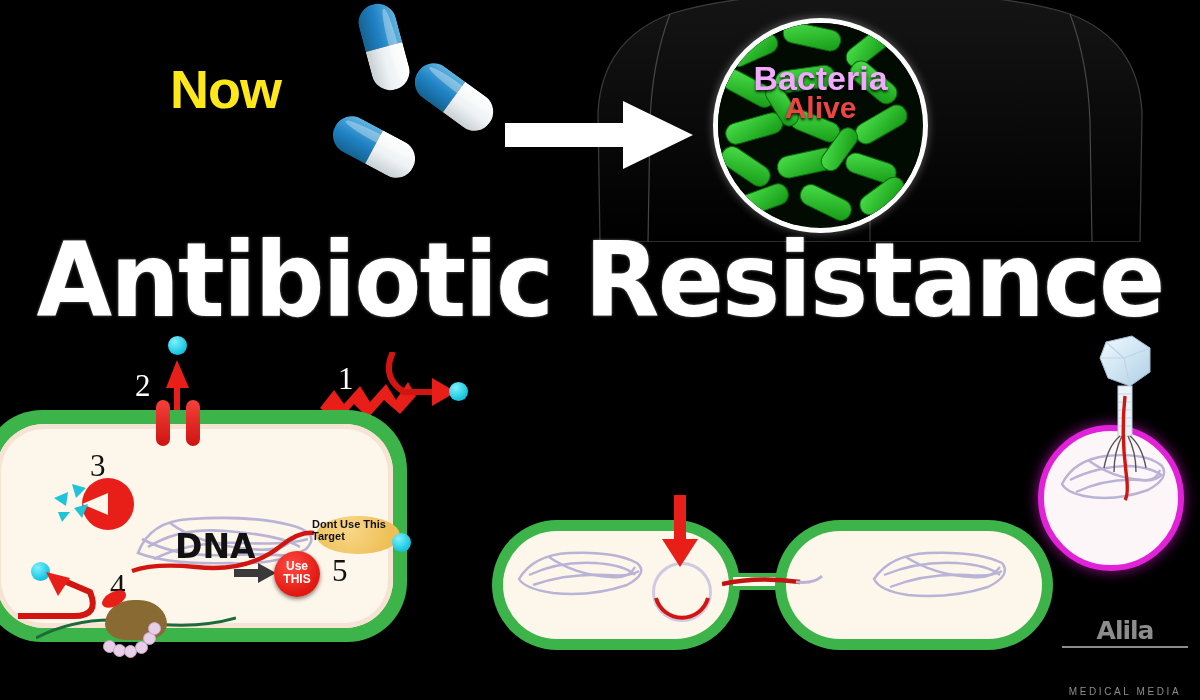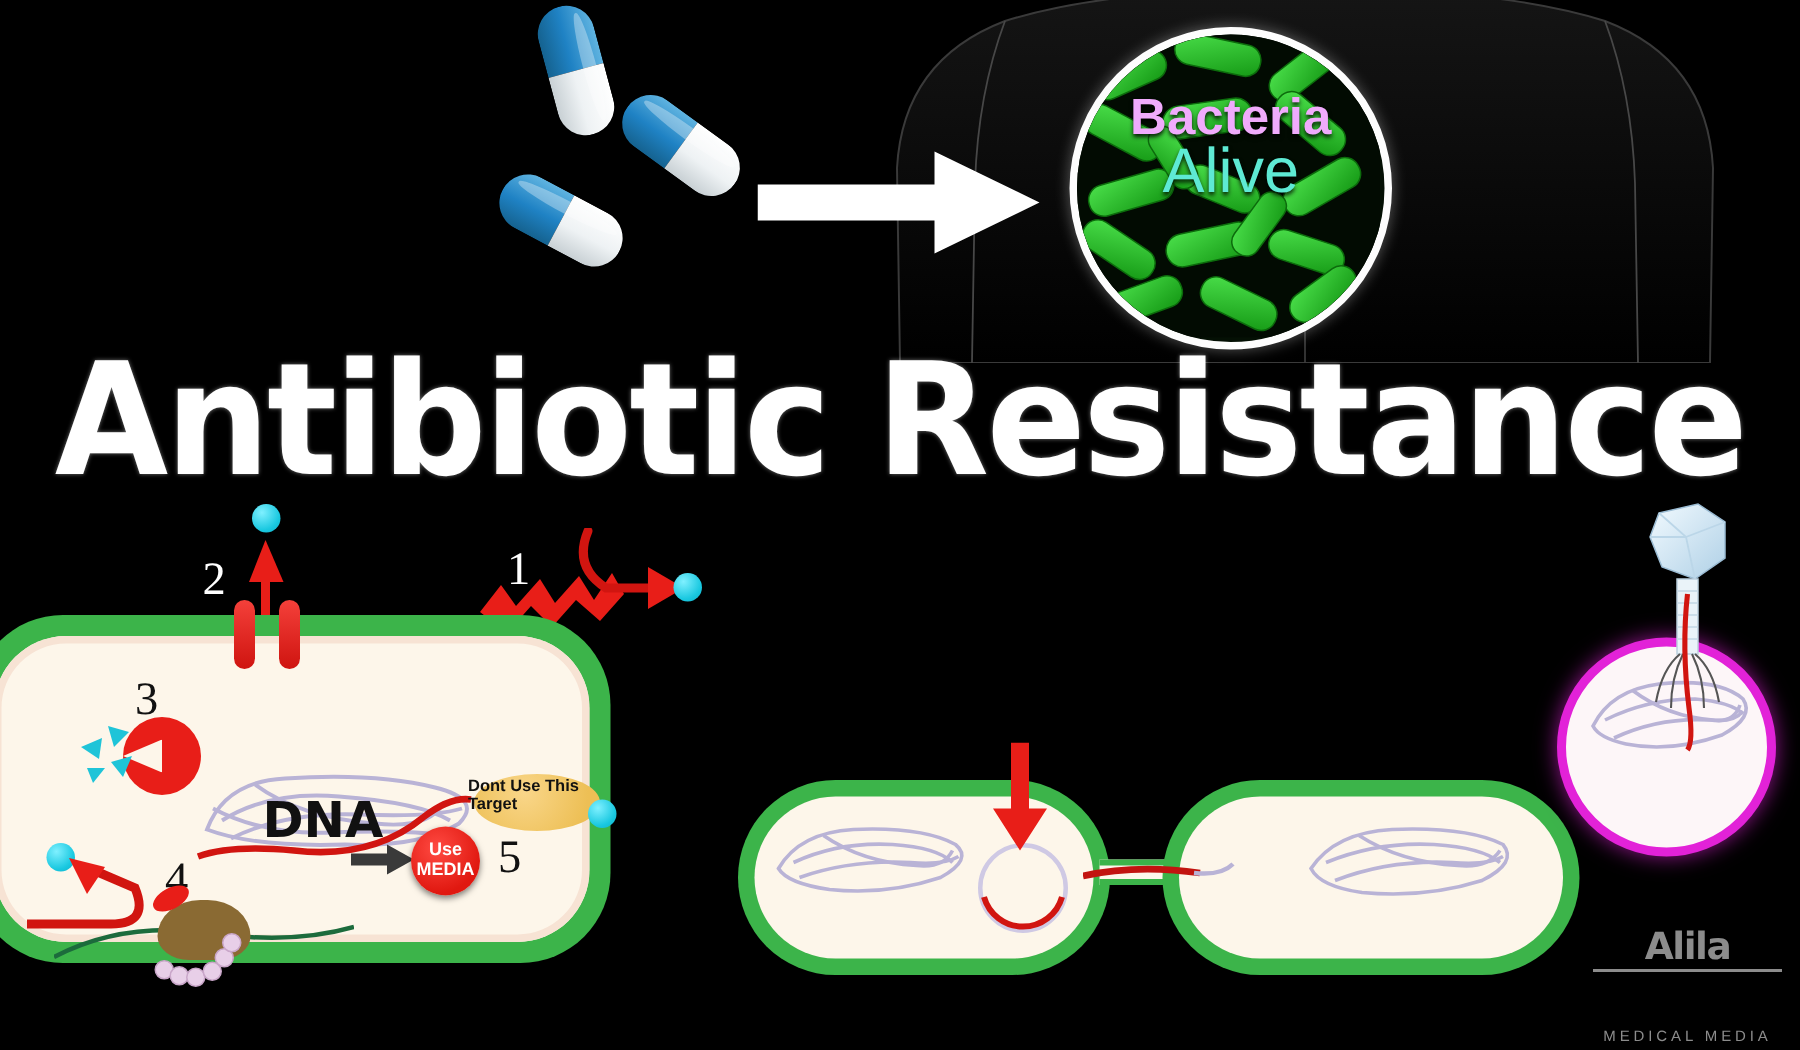--- a/index.html
+++ b/index.html
@@ -29,21 +29,21 @@
   #pill3{left:330px;top:128px;transform:rotate(28deg);}
 
   #white-arrow{position:absolute;left:505px;top:95px;}
 
   #petri{position:absolute;left:713px;top:18px;width:205px;height:205px;border-radius:50%;
     border:5px solid #fdfdfd;background:#041004;overflow:hidden;
     box-shadow:0 0 10px rgba(255,255,255,.35);}
   #petri .bactxt{position:absolute;width:100%;text-align:center;z-index:4;line-height:1;}
   #bacteria-word{top:38px;font-size:34px;font-weight:bold;color:#f0abfc;
     text-shadow:0 2px 3px rgba(0,0,0,.85);}
-  #alive-word{top:70px;font-size:42px;font-weight:normal;color:#5eead4;
+  #alive-word{top:70px;font-size:30px;font-weight:bold;color:#ef4444;
     text-shadow:0 2px 3px rgba(0,0,0,.85);}
 
   
   #main-title{position:absolute;left:0;top:228px;width:1200px;text-align:center;
     font-family:"DejaVu Sans",sans-serif;font-size:104px;font-weight:bold;color:#fff;
     letter-spacing:-2px;line-height:1;transform:scaleX(.94);
     text-shadow:0 0 3px rgba(255,255,255,.45);}
 
   
   #cell-main{position:absolute;left:-18px;top:410px;width:425px;height:232px;}
@@ -130,20 +130,21 @@
           <stop offset="100%" stop-color="#000000"></stop>
         </linearGradient>
       </defs>
       <path d="M60 250 L58 120 Q62 48 130 22 Q200 0 330 0 Q460 0 530 22 Q598 48 602 120 L600 250 Z" fill="url(#tg)" stroke="#3a3a3a" stroke-width="1.3"></path>
       <path d="M130 22 Q112 70 110 130 L108 250" fill="none" stroke="#474747" stroke-width="1.2"></path>
       <path d="M530 22 Q548 70 550 130 L552 250" fill="none" stroke="#474747" stroke-width="1.2"></path>
       <path d="M330 88 L330 250" fill="none" stroke="#3d3d3d" stroke-width="1.1"></path>
     </svg>
   </div>
 
+  <div id="now-label">Now</div>
 
   <div class="pill" id="pill1">
     <div class="cap-a"></div>
     <div class="cap-b"></div>
     <div class="gloss"></div>
   </div>
   <div class="pill" id="pill2">
     <div class="cap-a"></div>
     <div class="cap-b"></div>
     <div class="gloss"></div>
@@ -239,21 +240,21 @@
     <path d="M2 66 Q24 58 66 62 Q118 68 152 40 Q170 26 184 28" fill="none" stroke="#D11510" stroke-width="4.4"></path>
   </svg>
   <div id="dna-label">DNA</div>
 
   <svg class="abs" style="left:234px;top:562px;" width="42" height="22" viewBox="0 0 42 22">
     <path d="M0 7 L24 7 L24 1 L42 11 L24 21 L24 15 L0 15 Z" fill="#3A3A3A"></path>
   </svg>
 
   <div id="use-this">
     <div>Use</div>
-    <div>MEDIA</div>
+    <div>THIS</div>
   </div>
 
   <div class="num" style="left:332px;top:555px;">5</div>
 
   <div id="dont-target"></div>
   <div id="dont-text">
     <div>Dont Use This</div>
     <div>Target</div>
   </div>
   <div class="cyandot" style="left:392px;top:533px;"></div>

